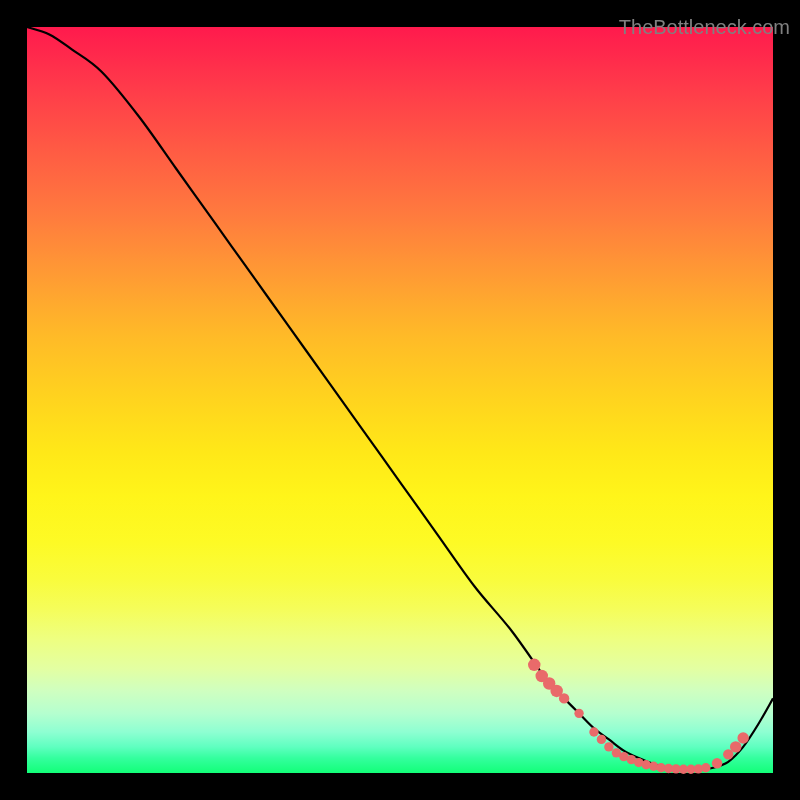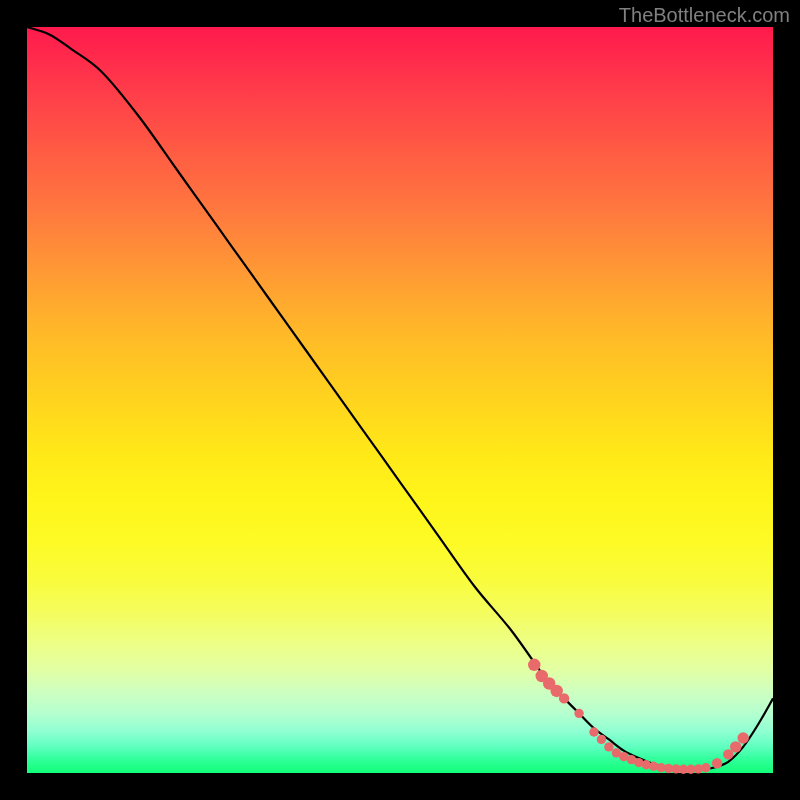--- a/index.html
+++ b/index.html
@@ -5,21 +5,21 @@
   * { margin: 0; padding: 0; box-sizing: border-box; }
   html, body { width: 800px; height: 800px; background: #000; overflow: hidden; }
   .frame {
     position: relative;
     width: 800px;
     height: 800px;
     background: #000;
   }
   .attribution {
     position: absolute;
-    top: 4px;
+    top: 16px;
     right: 10px;
     font-family: Arial, sans-serif;
     font-size: 20px;
     color: #808080;
     z-index: 10;
   }
   .plot-area {
     position: absolute;
     left: 27px;
     top: 27px;

